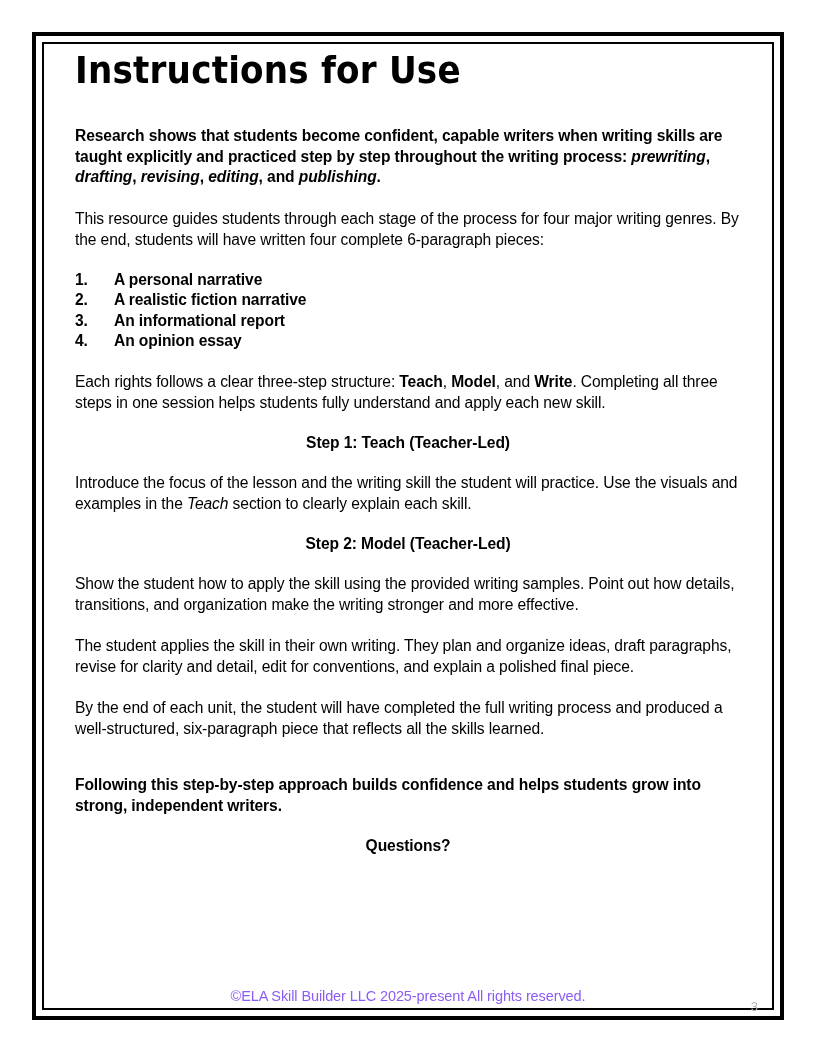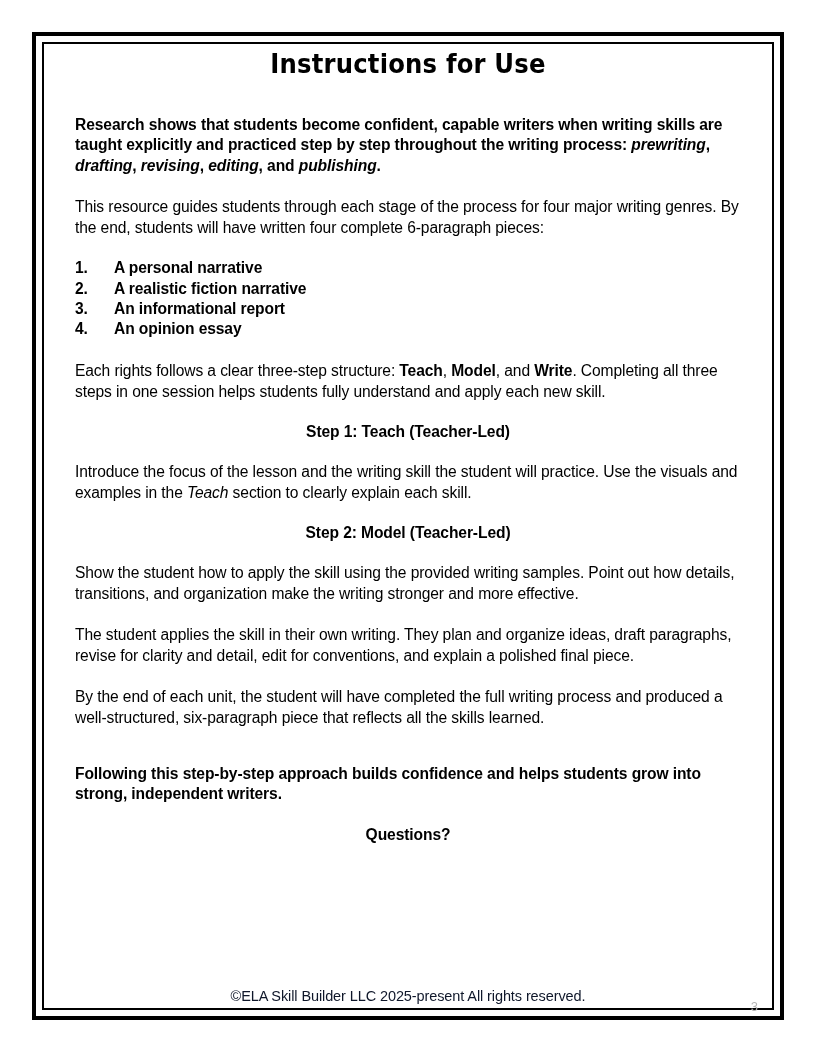--- a/index.html
+++ b/index.html
@@ -41,23 +41,22 @@
   #content {
     position: absolute;
     left: 39px;
     top: 14px;
     width: 666px;
     box-sizing: border-box;
   }
 
   
   .doc-title {
-    font-size: 27px;
+    font-size: 38px;
     font-weight: 700;
-    text-align: center;
     letter-spacing: 0.2px;
     margin: 0 0 20px 0;
     line-height: 1.06;
     font-family: "DejaVu Sans", sans-serif;
     font-stretch: condensed;
   }
 
   
   p.para {
     font-size: 15.6px;
@@ -103,21 +102,21 @@
   }
 
   
   #footer-copyright {
     position: absolute;
     left: 0;
     right: 0;
     top: 952px;
     text-align: center;
     font-size: 14.5px;
-    color: #0f172a;
+    color: #8b5cf6;
     letter-spacing: -0.1px;
   }
   #page-number {
     position: absolute;
     right: 22px;
     top: 963px;
     font-size: 13px;
     color: #b4b4b4;
   }
 </style>

